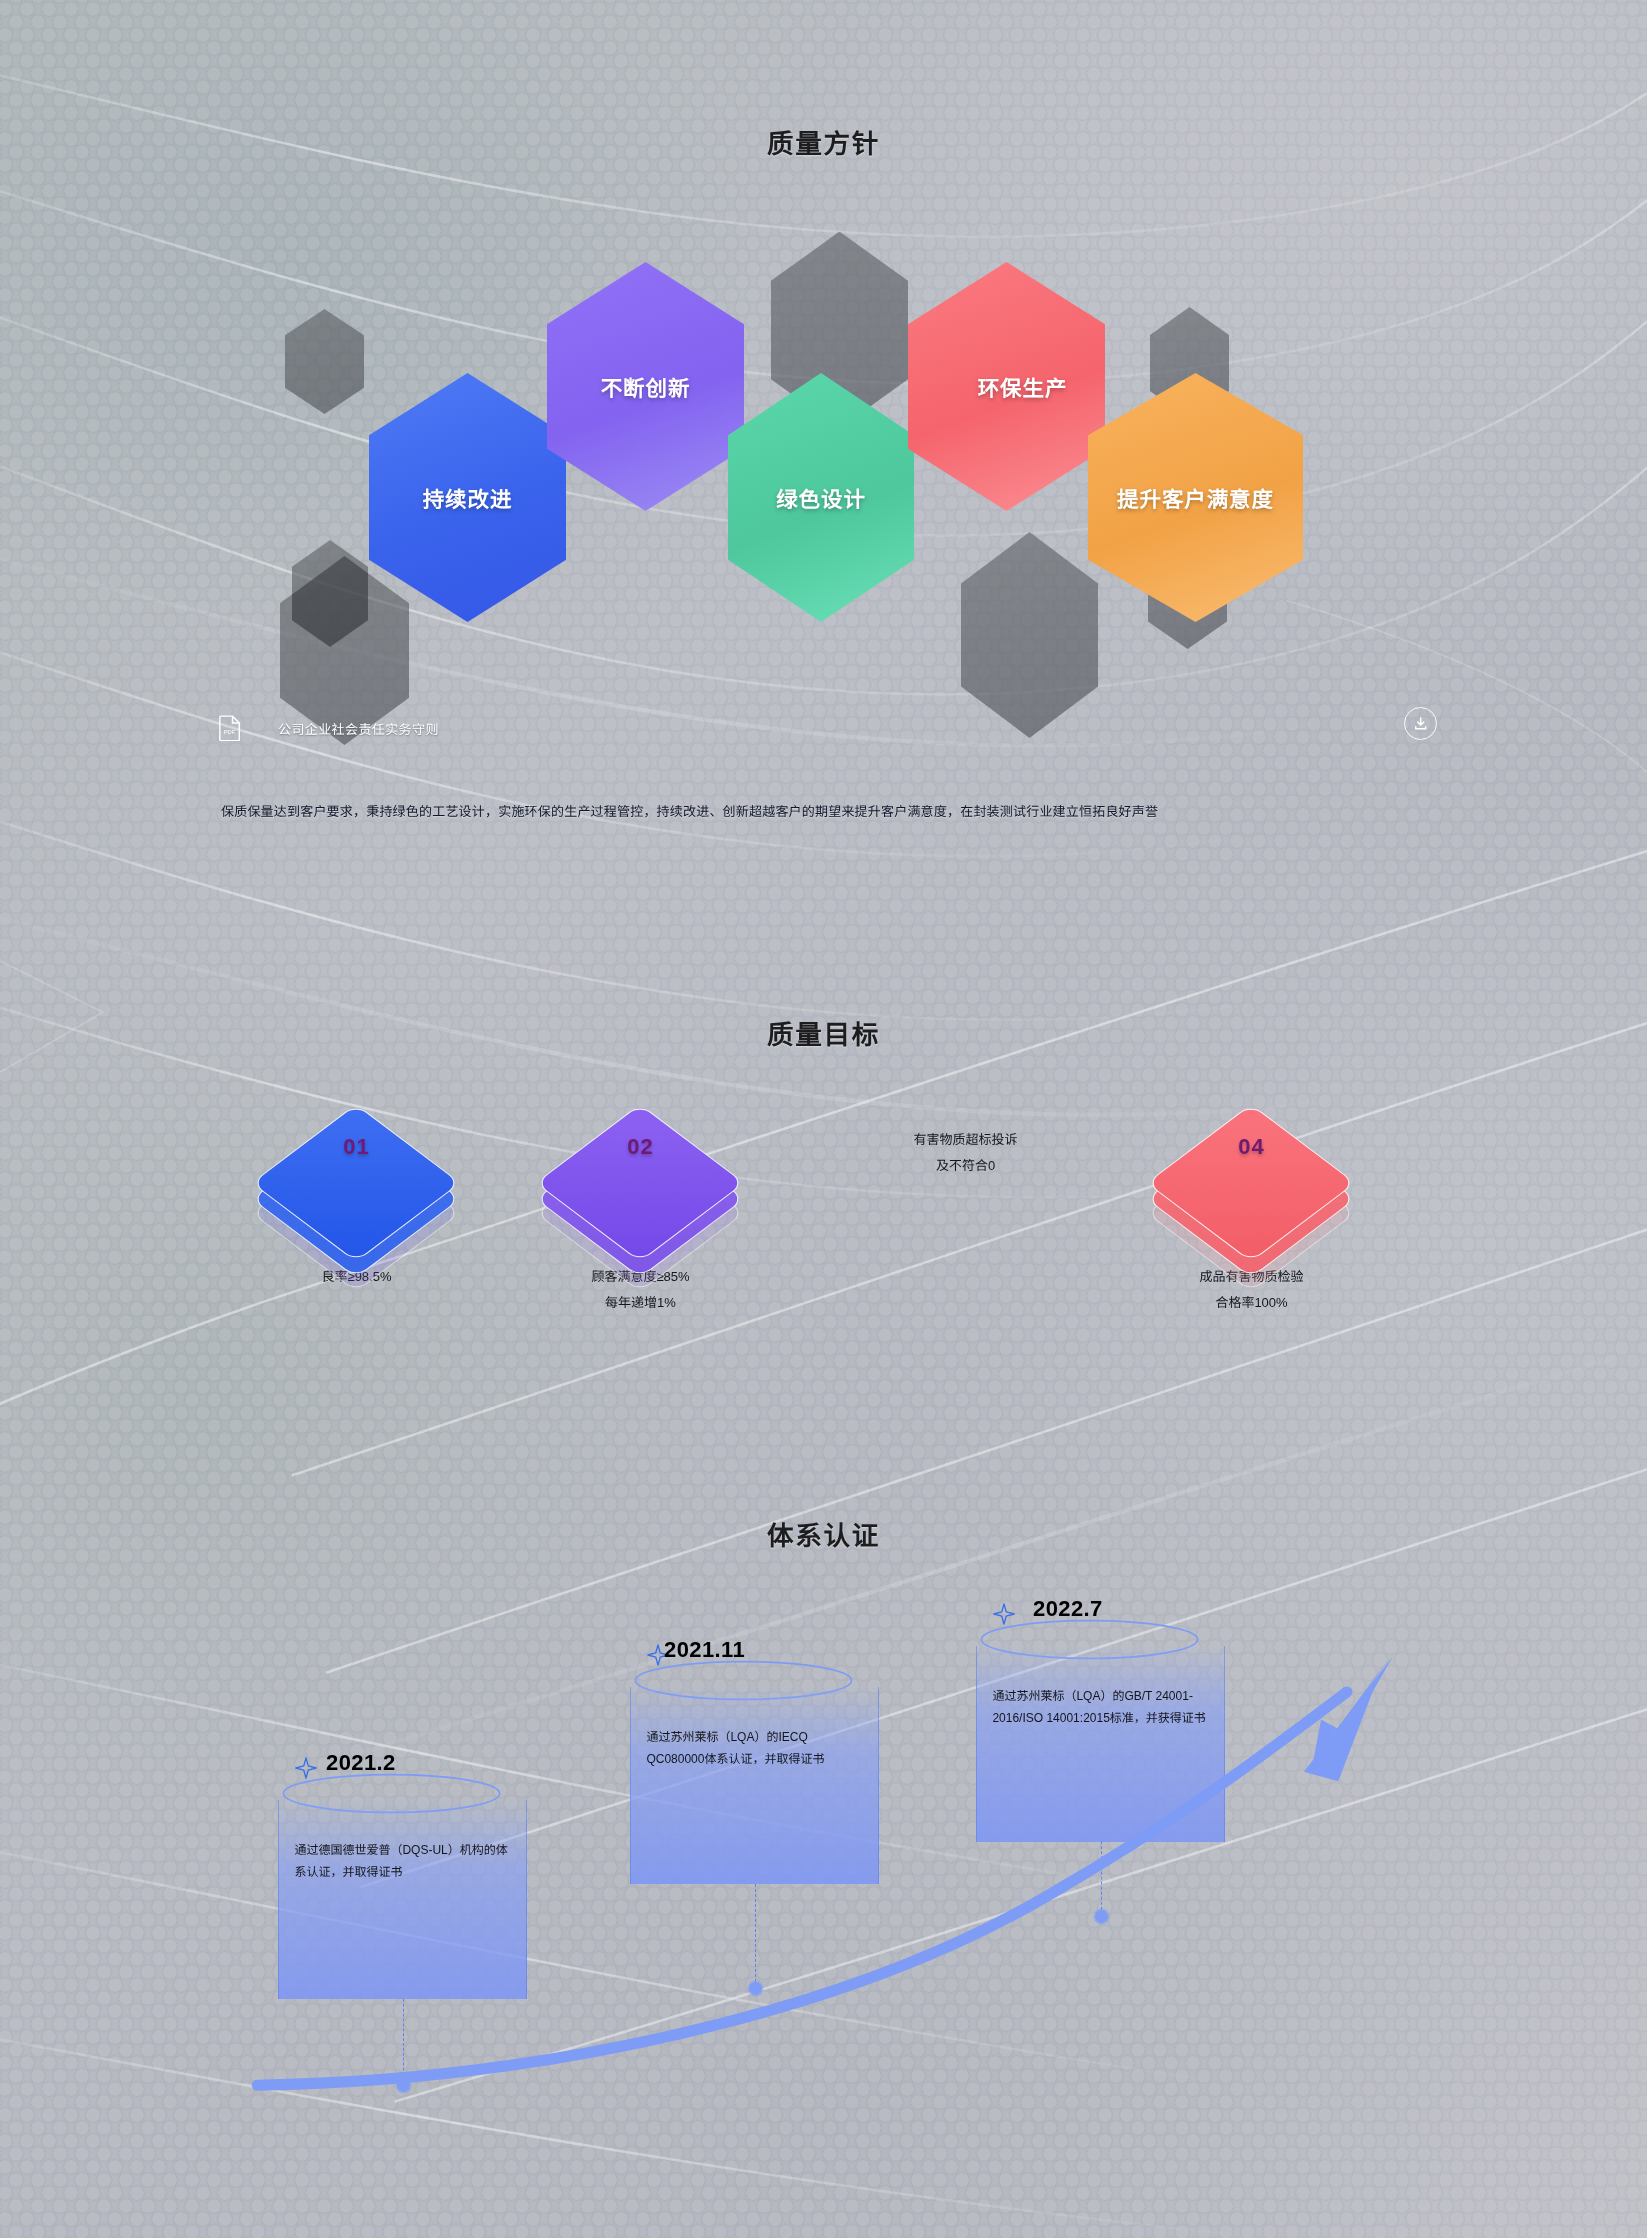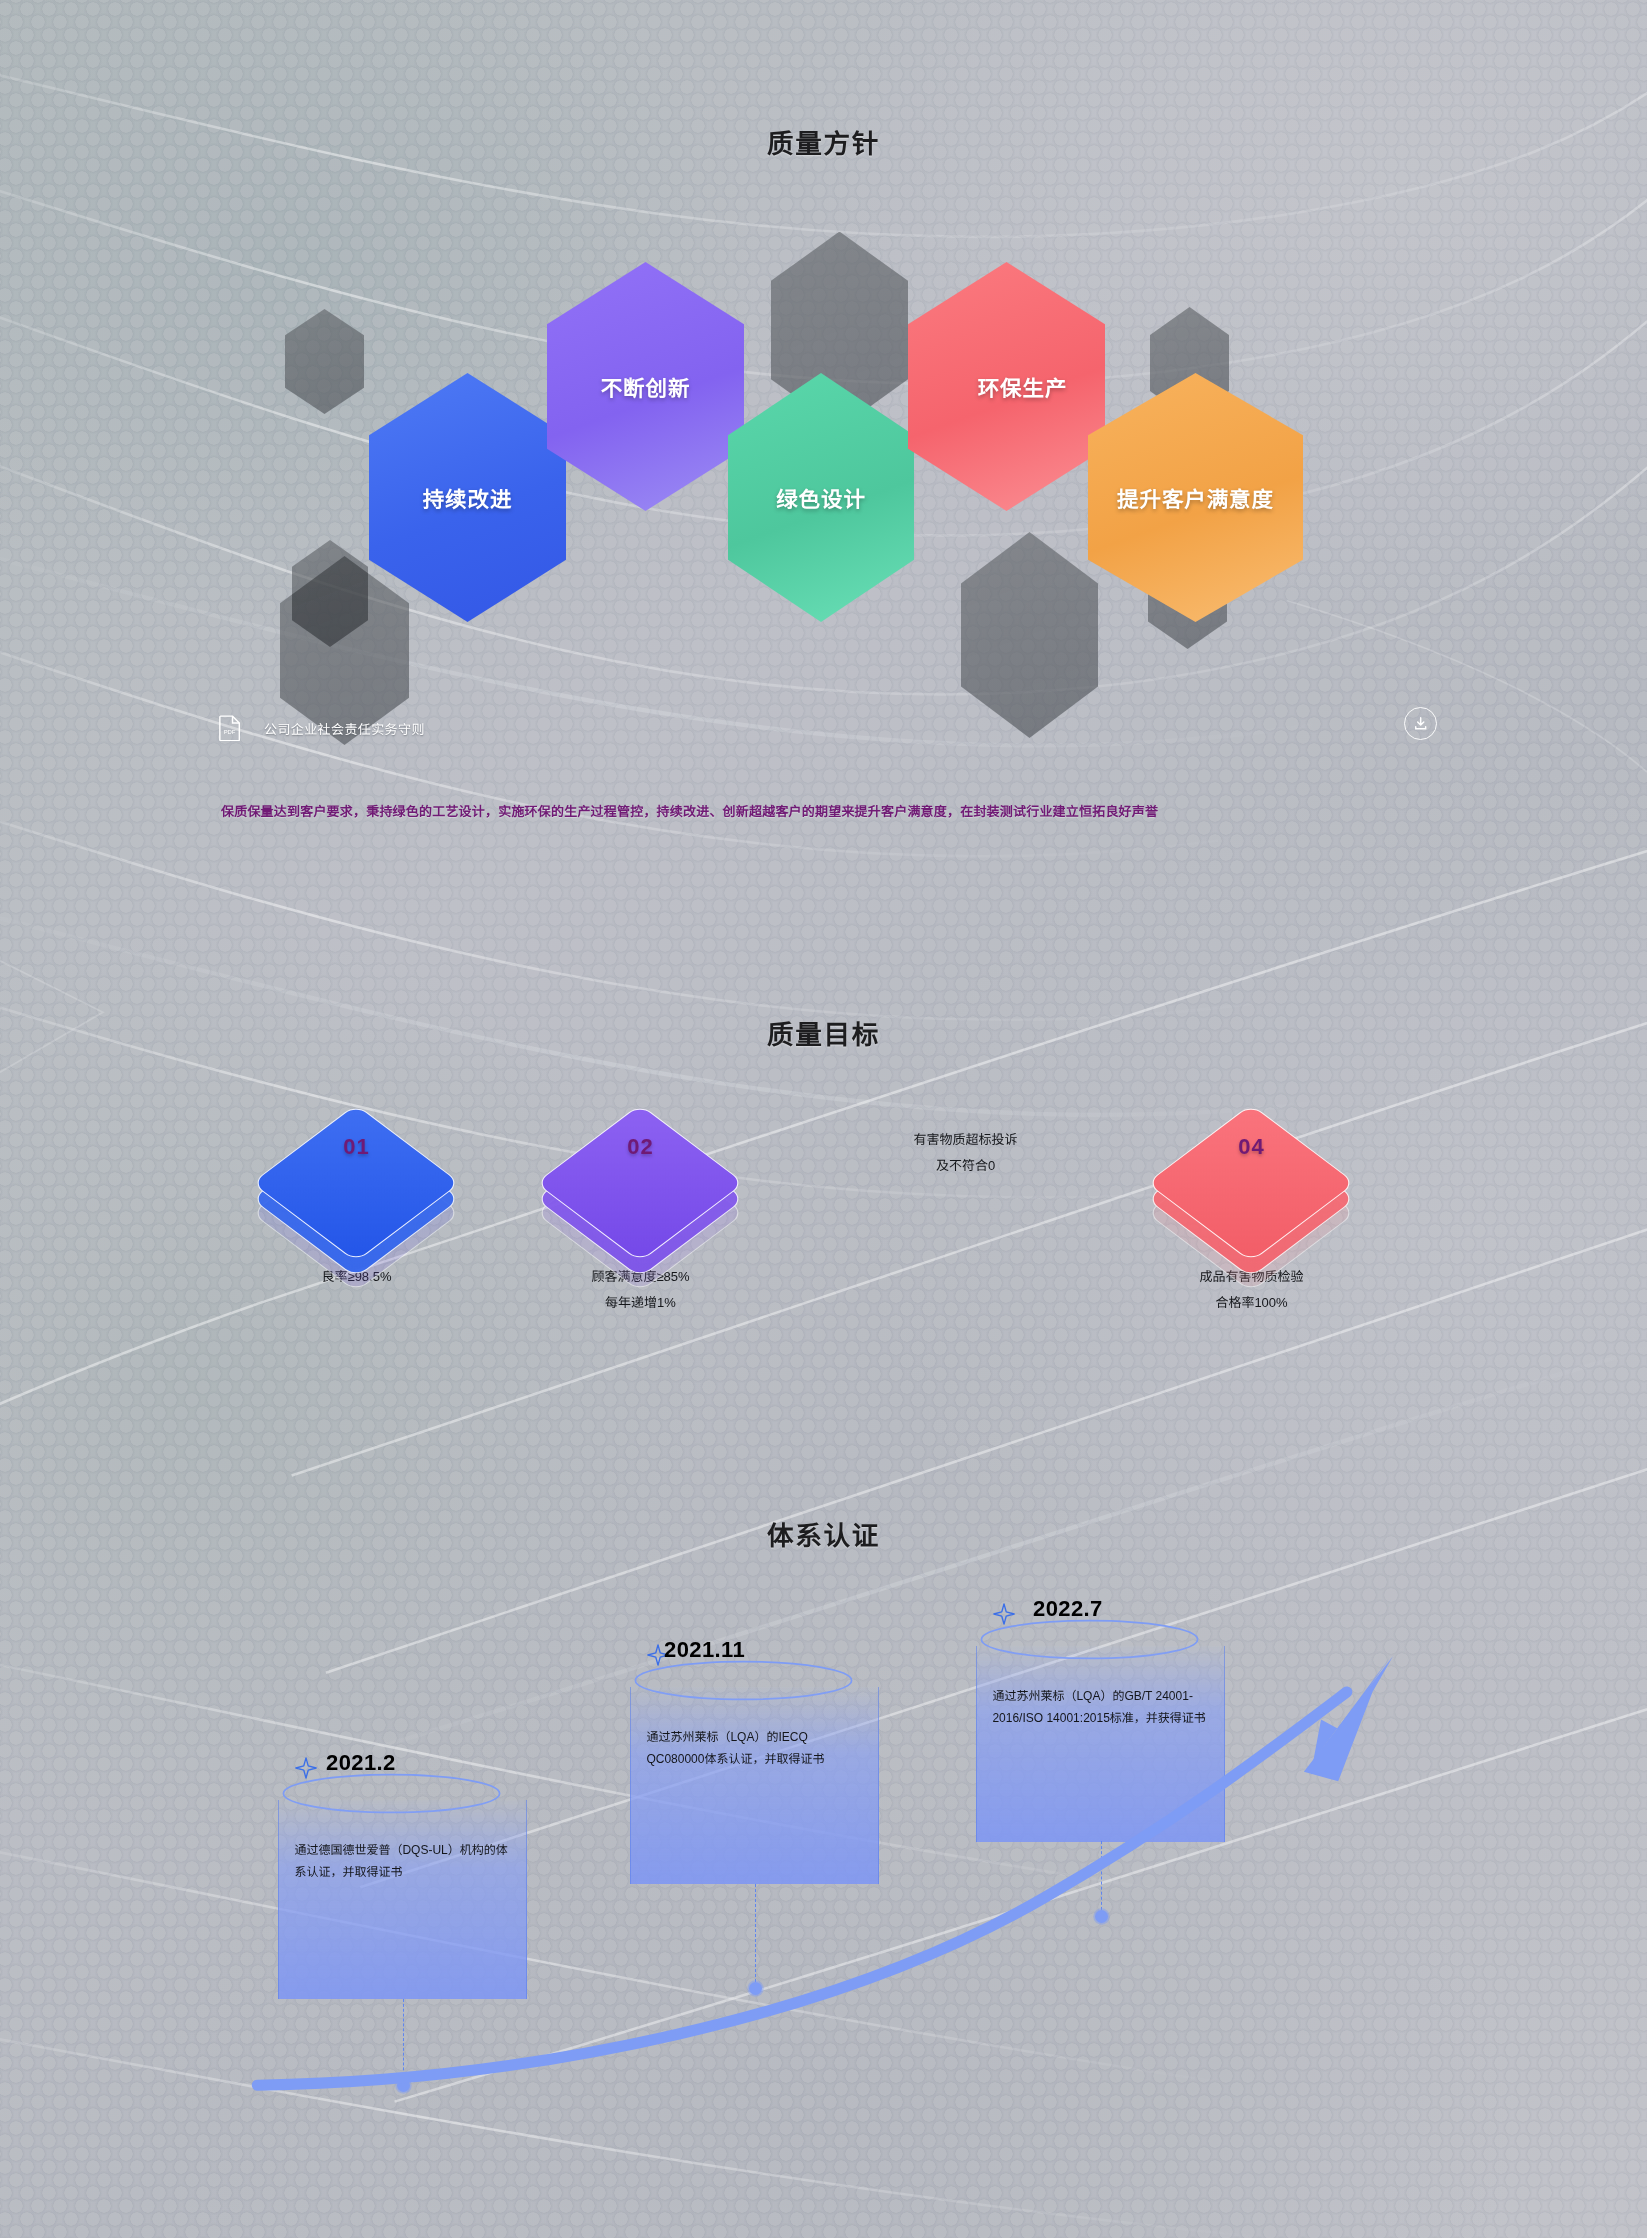--- a/index.html
+++ b/index.html
@@ -72,30 +72,29 @@
   }
   .hex.gray{
     background:linear-gradient(160deg,rgba(96,100,104,.62),rgba(72,76,82,.60));
     mix-blend-mode:multiply;
   }
 
   
   #pdf-row{ position:absolute; left:219px; top:710px; width:1218px; height:36px; z-index:6;
             display:flex; align-items:center; }
   #pdf-row .pdf-ico{ width:22px; height:26px; position:relative; flex:0 0 auto; }
-  #pdf-row .pdf-label{ margin-left:23px; font-size:13px; color:#ffffff; letter-spacing:0.4px;
+  #pdf-row .pdf-label{ margin-left:37px; font-size:13px; color:#ffffff; letter-spacing:0.4px;
                        text-shadow:0 0.9px 1.7px rgba(60,65,75,.55); }
   #dl-btn{ position:absolute; right:0; top:-2.6px; width:33px; height:33px; border-radius:50%;
            border:1.4px solid rgba(255,255,255,.92); display:flex; align-items:center; justify-content:center; }
 
   #policy-desc{
     position:absolute; left:221px; top:798px; width:1218px; z-index:6;
-    font-size:13px; line-height:28px; color:#701a75; letter-spacing:0.2px;
+    font-size:13px; line-height:28px; color:#0f172a; letter-spacing:0.2px;
     text-shadow:0 0.9px 0.9px rgba(255,255,255,.35);
-    font-weight:bold;
   }
 
   
   #goals{ position:absolute; left:0; top:1115px; width:100%; height:309px; z-index:5; }
   .goal{ position:absolute; width:257px; text-align:center; }
   .cube{ position:relative; width:189px; height:137px; margin:0 auto; }
   .cube .plate{
     position:absolute; left:29px; top:0; width:130px; height:130px;
     transform:rotate(45deg) skew(-8deg,-8deg);
     border-radius:13.7px; border:1.7px solid rgba(255,255,255,.9);

